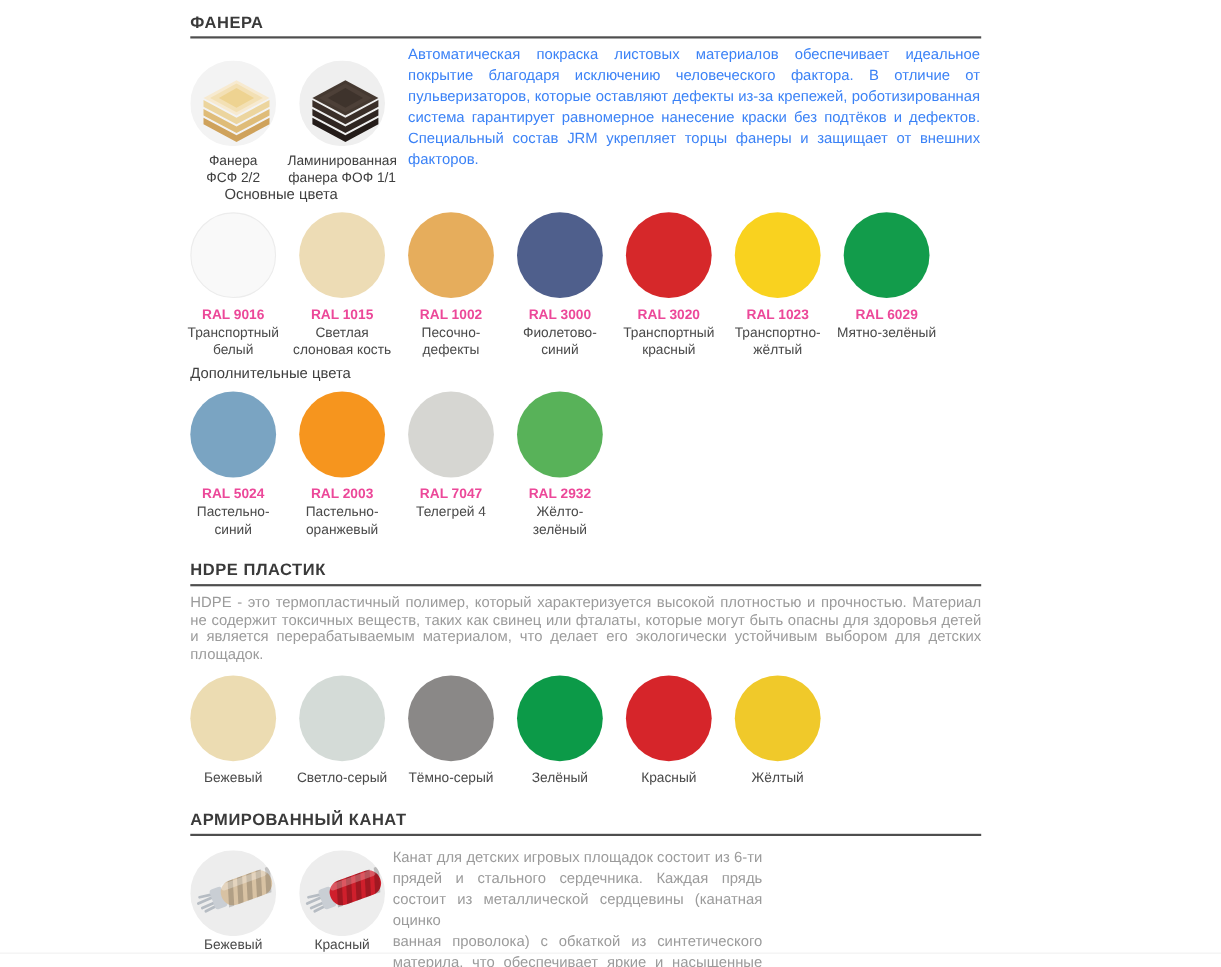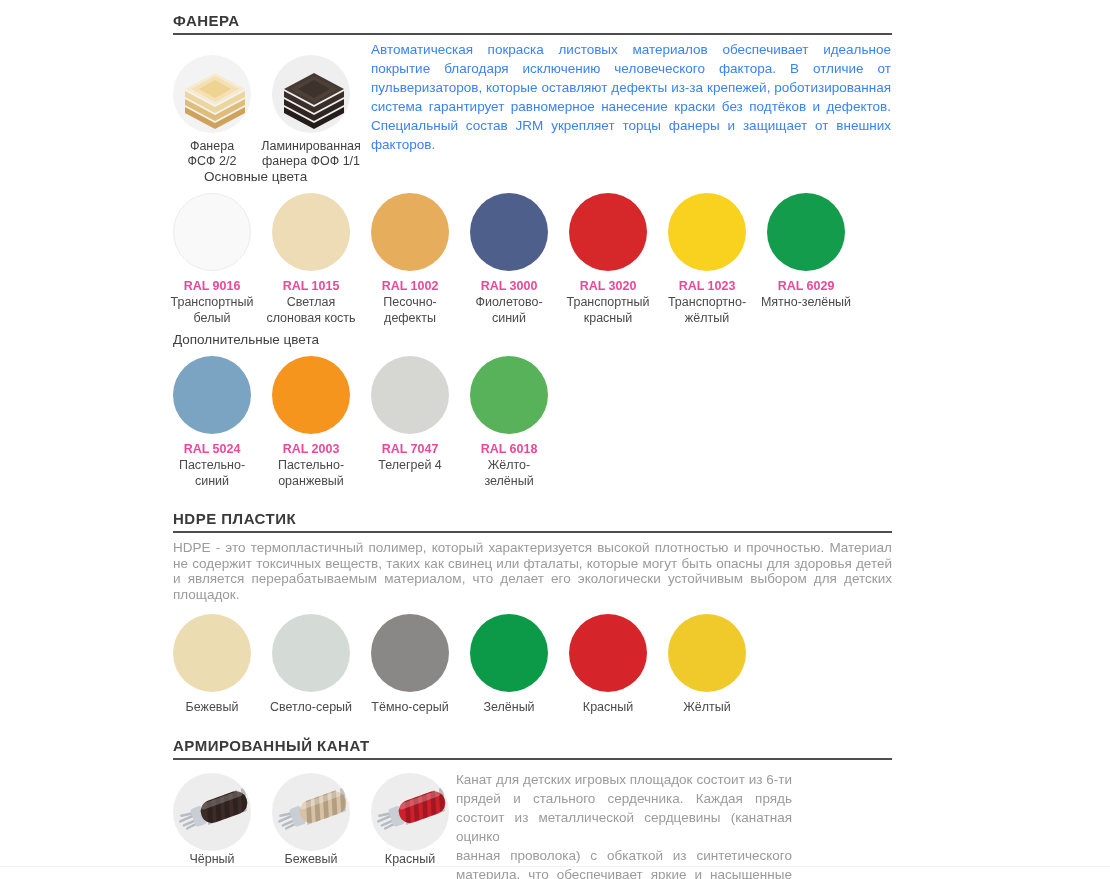--- a/index.html
+++ b/index.html
@@ -153,21 +153,21 @@
       <div class="cname">Пастельно-
 оранжевый</div>
     </div>
     <div class="swatch">
       <div class="dot" style="background: rgb(214, 214, 210);"></div>
       <div class="code">RAL 7047</div>
       <div class="cname">Телегрей 4</div>
     </div>
     <div class="swatch">
       <div class="dot" style="background: rgb(88, 178, 89);"></div>
-      <div class="code">RAL 6018</div>
+      <div class="code">RAL 2932</div>
       <div class="cname">Жёлто-
 зелёный</div>
     </div>
   </div>
 
   <h2 class="section-title hdpe-title">HDPE ПЛАСТИК</h2>
   <hr class="rule">
 
   <div class="hdpe-desc">HDPE - это термопластичный полимер, который характеризуется высокой плотностью и прочностью. Материал не содержит токсичных веществ, таких как свинец или фталаты, которые могут быть опасны для здоровья детей и является перерабатываемым материалом, что делает его экологически устойчивым выбором для детских площадок.</div>
 
@@ -196,44 +196,20 @@
       <div class="dot" style="background: rgb(240, 201, 42);"></div>
       <div class="cname solo">Жёлтый</div>
     </div>
   </div>
 
   <h2 class="section-title rope-title">АРМИРОВАННЫЙ КАНАТ</h2>
   <hr class="rule">
 
   <div class="rope-row">
 
-    <div class="figure">
-      <svg viewBox="0 0 78 78">
-        <clipPath id="rc0">
-            <circle cx="39" cy="39" r="39"></circle>
-          </clipPath>
-        <circle cx="39" cy="39" r="39" fill="#ededed"></circle>
-        <g clip-path="url(#rc0)">
-            <g transform="rotate(-20 39 39)">
-          <path d="M6,37 L22,36 M8,42 L24,41 M10,46 L26,44 M9,32 L24,34" stroke="#b6bcc3" stroke-width="2.5" stroke-linecap="round" fill="none"></path>
-          <rect x="19" y="29" width="12" height="19" rx="3" fill="#c9ced4"></rect>
-          <rect x="28" y="27" width="48" height="23" rx="11" fill="#3c2b27"></rect>
-          <g fill="rgba(0,0,0,0.22)">
-            <path d="M38,27 h5 l-7,23 h-5 Z"></path>
-                <path d="M47,27 h5 l-7,23 h-5 Z"></path>
-            <path d="M56,27 h5 l-7,23 h-5 Z"></path>
-                <path d="M65,27 h5 l-7,23 h-5 Z"></path>
-            <path d="M74,27 h5 l-7,23 h-5 Z"></path>
-          </g>
-          <rect x="30" y="28" width="44" height="6" rx="3" fill="rgba(255,255,255,0.22)"></rect>
-        </g>
-          </g>
-      </svg>
-      <div class="cname solo">Чёрный</div>
-    </div>
 
     <div class="figure">
       <svg viewBox="0 0 78 78">
         <clipPath id="rc1">
             <circle cx="39" cy="39" r="39"></circle>
           </clipPath>
         <circle cx="39" cy="39" r="39" fill="#ededed"></circle>
         <g clip-path="url(#rc1)">
             <g transform="rotate(-20 39 39)">
           <path d="M6,37 L22,36 M8,42 L24,41 M10,46 L26,44 M9,32 L24,34" stroke="#b6bcc3" stroke-width="2.5" stroke-linecap="round" fill="none"></path>

